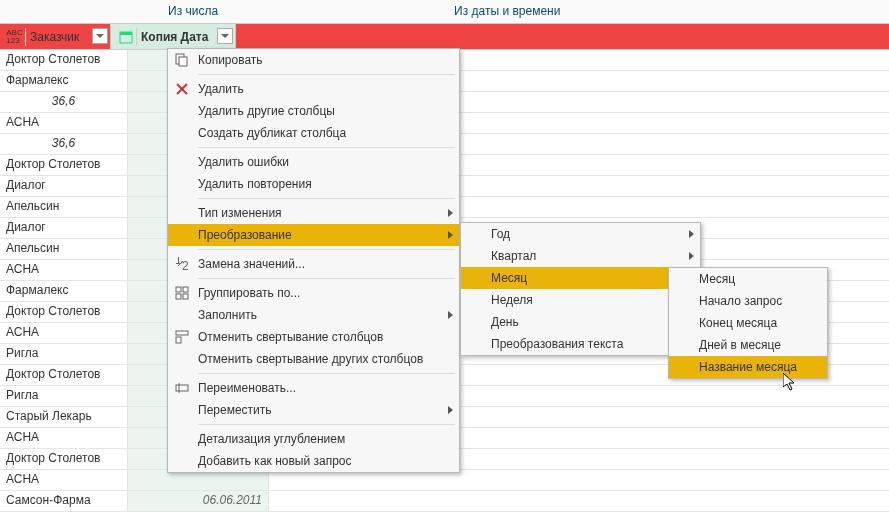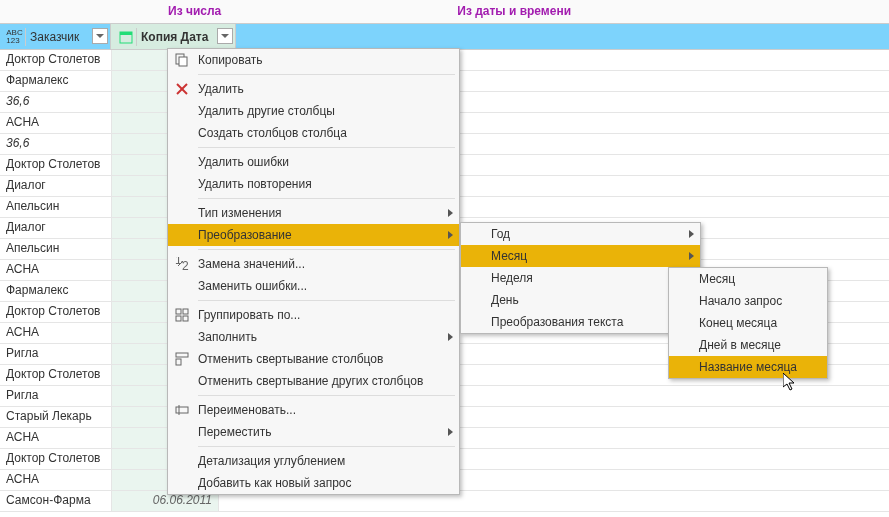--- a/index.html
+++ b/index.html
@@ -1,38 +1,38 @@
 <!DOCTYPE html>
 <html><head>
 <meta charset="utf-8">
 <style>
   * { box-sizing: border-box; margin: 0; padding: 0; font-family: "Segoe UI", Tahoma, sans-serif; font-size: 12px; }
   body { background: #fff; width: 889px; height: 517px; overflow: hidden; position: relative; color: #333; }
 
   .ribbon-tabs { display: flex; height: 24px; border-bottom: 1px solid #ccc; background: #fafafa; }
-  .ribbon-tab { padding: 4px 18px; color: #a21caf; font-weight: bold; }
+  .ribbon-tab { padding: 4px 18px; color: #0c4a6e; }
   .ribbon-tab:first-child { margin-left: 150px; }
   .ribbon-tab:nth-child(2) { margin-left: 200px; }
 
   .grid { position: relative; }
-  .hdr-row { display: flex; height: 26px; background: #7dd3fc; border-bottom: 1px solid #ccc; }
+  .hdr-row { display: flex; height: 26px; background: #ef4444; border-bottom: 1px solid #ccc; }
   .hdr-cell { display: flex; align-items: center; border-right: 1px solid #ccc; padding: 0 4px; position: relative; }
   .hdr-cell.c1 { width: 111px; }
   .hdr-cell.c2 { width: 125px; }
   .type-icon { width: 22px; height: 18px; display: inline-flex; align-items: center; justify-content: center; border-right: 1px solid #ccc; margin-right: 4px; }
   .dropdown-btn { position: absolute; right: 2px; top: 4px; width: 16px; height: 16px; border: 1px solid #aaa; background: #fff; display: flex; align-items: center; justify-content: center; }
   .dropdown-btn::after { content: ""; border-left: 4px solid transparent; border-right: 4px solid transparent; border-top: 4px solid #666; }
   .hdr-cell.c2 { background: #d6ece0; }
 
   .data-rows { }
   .row { display: flex; height: 21px; border-bottom: 1px solid #e5e5e5; }
   .cell { border-right: 1px solid #e5e5e5; padding: 2px 6px; overflow: hidden; white-space: nowrap; }
-  .cell.c1 { width: 112px; text-align: left; }
-  .cell.c2 { width: 107px; background: #eaf5ef; text-align: right; font-style: italic; color: #666; }
-  .cell.numeric { text-align: left; font-style: italic; }
+  .cell.c1 { width: 128px; text-align: left; }
+  .cell.c2 { width: 141px; background: #eaf5ef; text-align: right; font-style: italic; color: #666; }
+  .cell.numeric { text-align: center; font-style: italic; }
 
   
   .menu { position: absolute; background: #f7f7f7; border: 1px solid #b8b8b8; box-shadow: 2px 2px 4px rgba(0,0,0,.25); }
   .menu .mrow { display: flex; align-items: center; height: 22px; padding: 0 22px 0 30px; position: relative; white-space: nowrap; cursor: default; }
   .menu .mrow:hover, .menu .mrow.hovered { background: #eab308; }
   .menu .sep { height: 1px; background: #ddd; margin: 3px 4px 3px 30px; }
   .menu .micon { position: absolute; left: 6px; top: 3px; width: 16px; height: 16px; display: flex; align-items: center; justify-content: center; color: #555; }
   .menu .arrow { position: absolute; right: 6px; top: 7px; width: 0; height: 0; border-top: 4px solid transparent; border-bottom: 4px solid transparent; border-left: 5px solid #555; }
 
   .menu.main { left: 167px; top: 48px; width: 293px; text-align: center; }
@@ -177,21 +177,21 @@
           <line x1="2" y1="2" x2="12" y2="12" stroke="#c33" stroke-width="2"></line>
           <line x1="12" y1="2" x2="2" y2="12" stroke="#c33" stroke-width="2"></line>
         </svg>
       </span>
       <span>Удалить</span>
     </div>
     <div class="mrow">
       <span>Удалить другие столбцы</span>
     </div>
     <div class="mrow">
-      <span>Создать столбцов столбца</span>
+      <span>Создать дубликат столбца</span>
     </div>
     <div class="sep"></div>
     <div class="mrow">
       <span>Удалить ошибки</span>
     </div>
     <div class="mrow">
       <span>Удалить повторения</span>
     </div>
     <div class="sep"></div>
     <div class="mrow">
@@ -207,23 +207,20 @@
       <span class="micon">
         <svg width="14" height="14" viewBox="0 0 14 14">
           <text x="0" y="7" font-size="6" fill="#666">1</text>
           <text x="7" y="13" font-size="6" fill="#666">2</text>
           <path d="M3 9 L8 4" stroke="#666" fill="none"></path>
           <path d="M8 4 L6 4 L8 6 Z" fill="#666"></path>
         </svg>
       </span>
       <span>Замена значений...</span>
     </div>
-    <div class="mrow">
-      <span>Заменить ошибки...</span>
-    </div>
     <div class="sep"></div>
     <div class="mrow">
       <span class="micon">
         <svg width="14" height="14" viewBox="0 0 14 14">
           <rect x="1" y="1" width="5" height="5" fill="none" stroke="#666"></rect>
           <rect x="8" y="1" width="5" height="5" fill="none" stroke="#666"></rect>
           <rect x="1" y="8" width="5" height="5" fill="none" stroke="#666"></rect>
           <rect x="8" y="8" width="5" height="5" fill="none" stroke="#666"></rect>
         </svg>
       </span>
@@ -263,20 +260,24 @@
     <div class="mrow">
       <span>Детализация углублением</span>
     </div>
     <div class="mrow">
       <span>Добавить как новый запрос</span>
     </div>
   </div>
 <div class="menu sub1" id="menu-sub1">
     <div class="mrow">
       <span>Год</span>
+      <span class="arrow"></span>
+    </div>
+    <div class="mrow">
+      <span>Квартал</span>
       <span class="arrow"></span>
     </div>
     <div class="mrow hovered">
       <span>Месяц</span>
       <span class="arrow"></span>
     </div>
     <div class="mrow">
       <span>Неделя</span>
       <span class="arrow"></span>
     </div>

